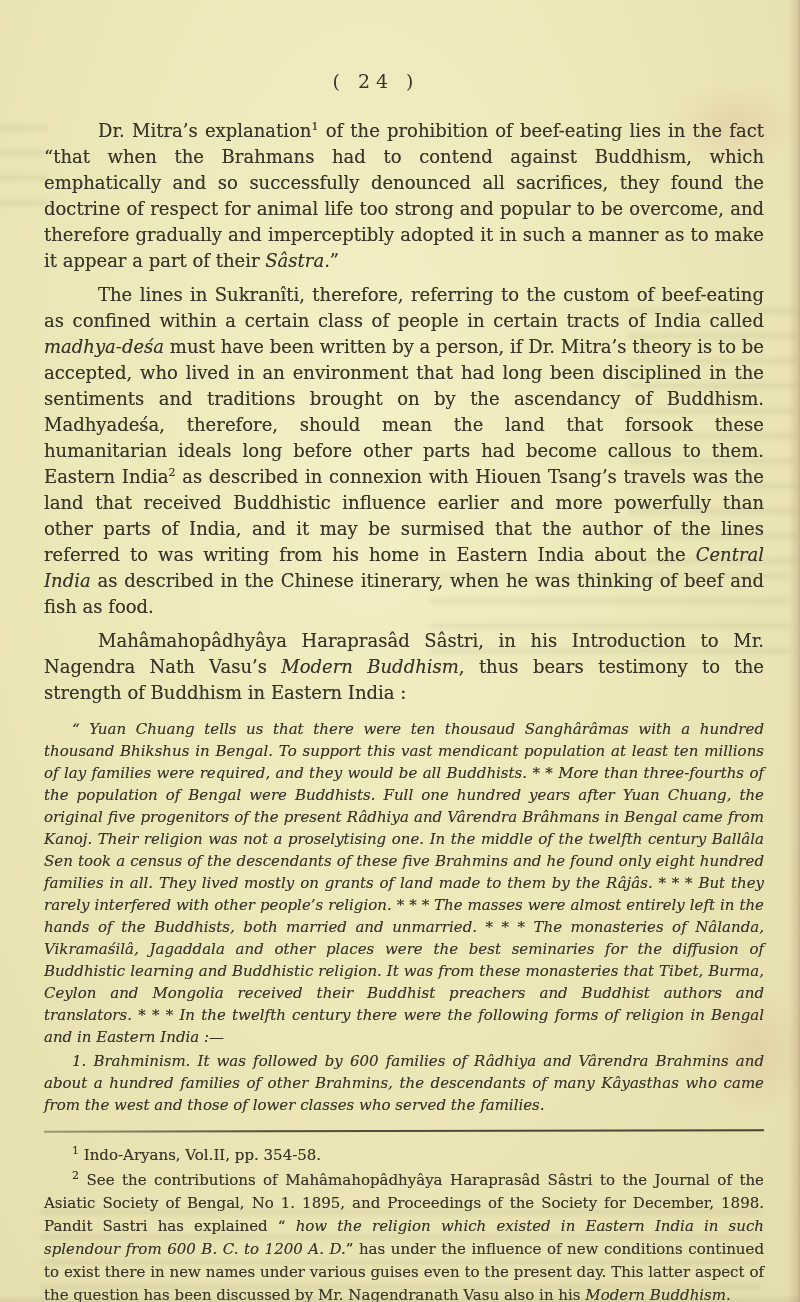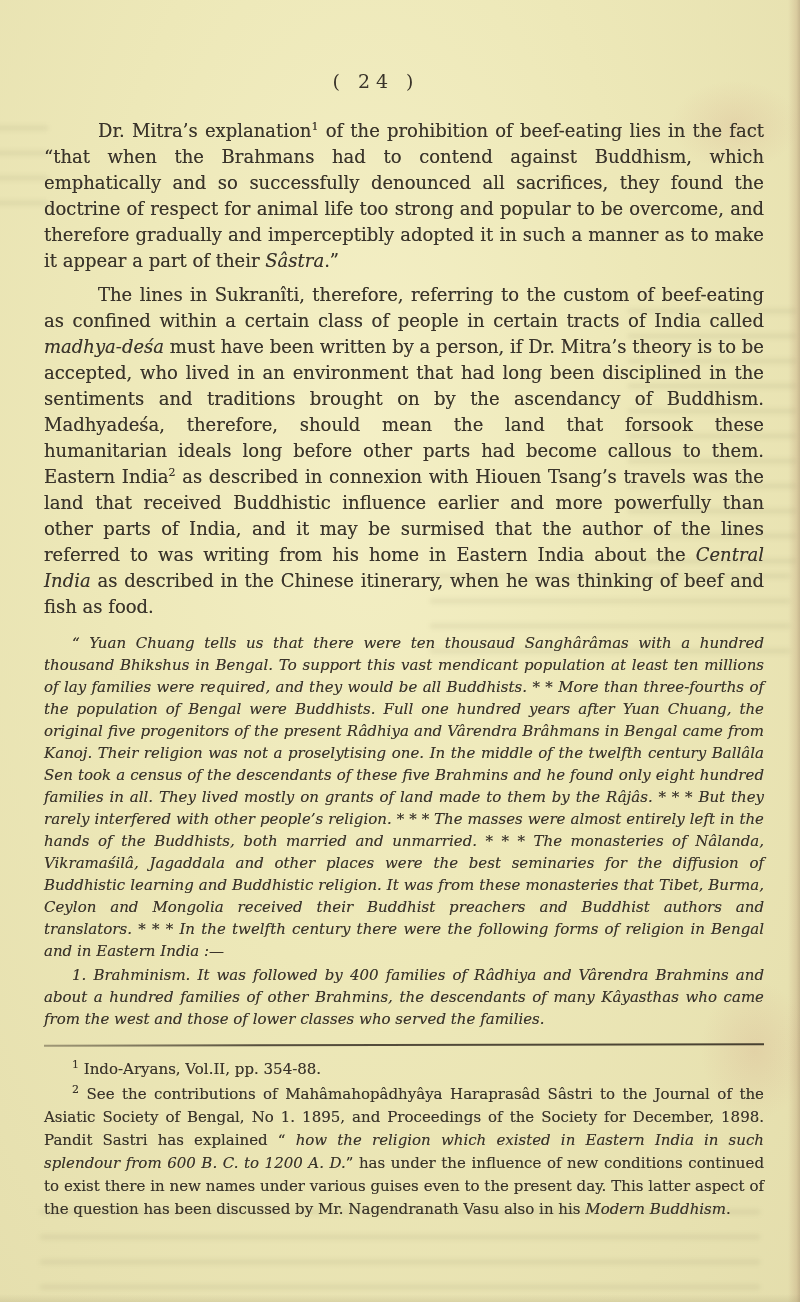--- a/index.html
+++ b/index.html
@@ -113,29 +113,30 @@
 <div class="tint-spot" style="left:700px; top:980px; width:110px; height:140px;"></div>
 
 <div class="page">
 
   <p class="pageno">(  24  )</p>
 
   <p class="para"><span>Dr. Mitra’s explanation</span><sup class="ref">1</sup><span> of the prohibition of  beef-eating lies  in the fact “that when the  Brahmans had to contend against Buddhism, which emphatically and so successfully denounced all sacrifices, they found  the doctrine  of  respect for animal life too strong and popular to be overcome,  and  therefore  gradually and  imperceptibly  adopted  it  in  such a manner as  to  make it  appear  a  part of their </span><i>Sâstra</i><span>.”</span></p>
 
   <p class="para"><span>The lines in Sukranîti, therefore, referring to the custom  of beef-eating  as confined within a certain class of people in certain tracts of India called </span><i>madhya-deśa</i><span> must have been written by a person, if Dr. Mitra’s theory is to be accepted, who lived in an environment that had long been disciplined in the sentiments and traditions brought on by the ascendancy of Buddhism.  Madhyadeśa, therefore, should mean the land that forsook these humanitarian ideals  long before other parts had become callous  to  them.  Eastern India</span><sup class="ref">2</sup><span> as  described in  connexion with Hiouen Tsang’s travels was the land  that  received  Buddhistic  influence earlier and more powerfully than other parts  of India,  and it may  be  surmised that the author of the lines referred to was  writing  from  his  home in  Eastern India about the </span><i>Central India</i><span>  as  described in the  Chinese  itinerary,  when he was thinking of beef and fish  as  food.</span></p>
 
+  <p class="para"><span>Mahâmahopâdhyâya Haraprasâd Sâstri, in his Introduction to Mr. Nagendra Nath Vasu’s </span><i>Modern Buddhism</i><span>,  thus  bears  testimony  to  the  strength  of Buddhism in Eastern India :</span></p>
 
   <div class="quote-block">
     <p class="quote-para">“ Yuan Chuang tells us that there  were  ten  thousaud  Sanghârâmas  with a hundred thousand  Bhikshus  in  Bengal.  To  support  this  vast  mendicant  population  at least ten millions of lay families were required, and they  would  be  all  Buddhists. * *  More  than three-fourths  of  the  population  of  Bengal were Buddhists.  Full one hundred years after Yuan Chuang, the original five progenitors of the present Râdhiya and Vârendra Brâhmans in Bengal  came  from  Kanoj.  Their  religion  was not a proselytising one.  In the middle of the twelfth century Ballâla Sen took a census of the descendants of these  five Brahmins and  he  found only eight hundred families in all.  They  lived  mostly  on  grants  of  land made to them by the Râjâs. * * *   But they rarely interfered with other  people’s religion. * * * The masses were almost entirely left in the hands of  the Buddhists, both married and unmarried. * * * The monasteries of Nâlanda, Vikramaśilâ, Jagaddala and other places were the best seminaries for the  diffusion of  Buddhistic  learning  and  Buddhistic  religion.  It was  from  these  monasteries  that  Tibet,  Burma,  Ceylon  and  Mongolia  received  their Buddhist preachers and Buddhist authors  and  translators. * * *  In  the  twelfth  century there were the following forms of religion in Bengal and in Eastern India :—</p>
-    <p class="quote-item">1.  Brahminism.   It was followed by 400 families  of  Râdhiya  and  Vârendra  Brahmins and about a hundred families of other  Brahmins, the  descendants  of many  Kâyasthas who came from the west and those of lower classes who served the families.</p>
+    <p class="quote-item">1.  Brahminism.   It was followed by 600 families  of  Râdhiya  and  Vârendra  Brahmins and about a hundred families of other  Brahmins, the  descendants  of many  Kâyasthas who came from the west and those of lower classes who served the families.</p>
   </div>
 
   <div class="fn-rule"></div>
 
   <div class="footnotes">
-    <p class="footnote"><sup class="ref">1</sup><span> Indo-Aryans,  Vol.II,  pp.  354-88.</span></p>
+    <p class="footnote"><sup class="ref">1</sup><span> Indo-Aryans,  Vol.II,  pp.  354-58.</span></p>
     <p class="footnote"><sup class="ref">2</sup><span> See the contributions of  Mahâmahopâdhyâya  Haraprasâd  Sâstri  to  the  Journal  of the Asiatic Society of Bengal, No 1. 1895, and Proceedings  of  the Society  for  December, 1898.   Pandit Sastri has  explained  “ </span><i>how  the  religion  which  existed  in  Eastern  India  in such  splendour  from  600 B. C. to 1200  A. D.</i><span>”  has  under  the  influence  of  new  conditions continued to exist there in new names under various guises even to the present day.   This latter  aspect  of  the  question   has  been discussed by  Mr.  Nagendranath  Vasu  also  in his </span><i>Modern Buddhism</i><span>.</span></p>
   </div>
 
 </div>
 
 <div class="edge-right"></div>
 <div class="edge-bottom"></div>
 
 </body></html>

